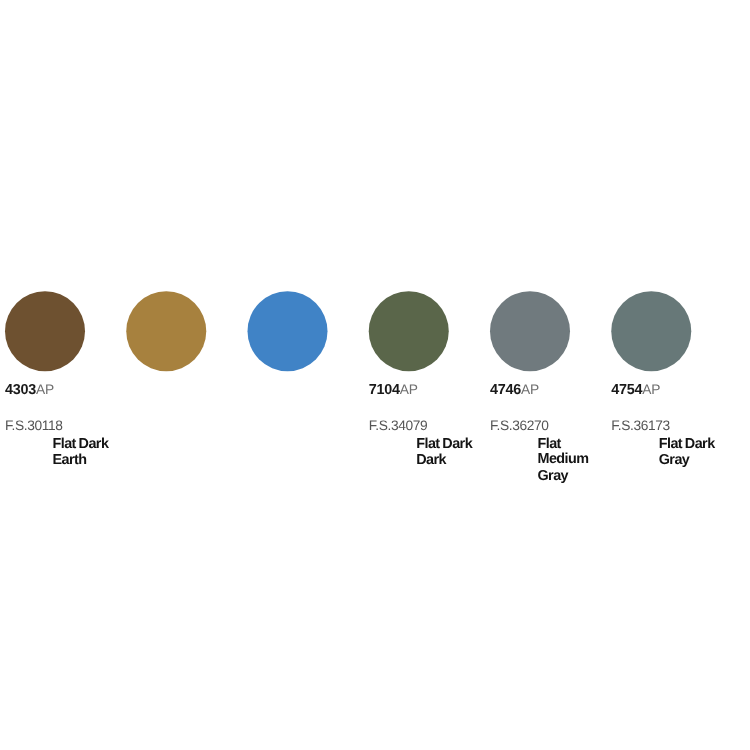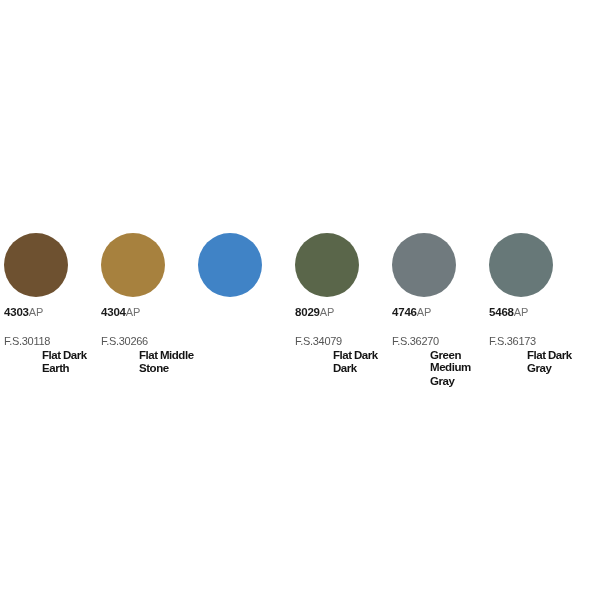--- a/index.html
+++ b/index.html
@@ -93,56 +93,50 @@
       <div class="swatch-text">
         <div class="code-line"><span class="code-num">4303</span><span class="code-suffix">AP</span></div>
         <div class="fs-line">F.S.30118</div>
         <div class="name-line">Flat Dark</div>
         <div class="name-line">Earth</div>
       </div>
     </div>
 
     <div class="swatch-item">
       <div class="swatch-dot" style="background-color: rgb(167, 129, 62);"></div>
-      <div class="swatch-text">
-        <div class="code-line"><span class="code-num">4304</span><span class="code-suffix">AP</span></div>
-        <div class="fs-line">F.S.30266</div>
-        <div class="name-line">Flat Middle</div>
-        <div class="name-line">Stone</div>
-      </div>
     </div>
 
     <div class="swatch-item">
       <div class="swatch-dot" style="background-color: rgb(64, 131, 198);"></div>
     </div>
 
     <div class="swatch-item">
       <div class="swatch-dot" style="background-color: rgb(90, 102, 74);"></div>
       <div class="swatch-text">
-        <div class="code-line"><span class="code-num">8029</span><span class="code-suffix">AP</span></div>
+        <div class="code-line"><span class="code-num">7104</span><span class="code-suffix">AP</span></div>
         <div class="fs-line">F.S.34079</div>
         <div class="name-line">Flat Dark</div>
         <div class="name-line">Dark</div>
       </div>
     </div>
 
     <div class="swatch-item">
       <div class="swatch-dot" style="background-color: rgb(112, 122, 126);"></div>
       <div class="swatch-text">
         <div class="code-line"><span class="code-num">4746</span><span class="code-suffix">AP</span></div>
         <div class="fs-line">F.S.36270</div>
-        <div class="name-line">Green Medium</div>
+        <div class="name-line">Flat Medium</div>
         <div class="name-line">Gray</div>
       </div>
     </div>
 
     <div class="swatch-item">
       <div class="swatch-dot" style="background-color: rgb(103, 120, 120);"></div>
       <div class="swatch-text">
-        <div class="code-line"><span class="code-num">5468</span><span class="code-suffix">AP</span></div>
+        <div class="code-line"><span class="code-num">4754</span><span class="code-suffix">AP</span></div>
         <div class="fs-line">F.S.36173</div>
         <div class="name-line">Flat Dark</div>
         <div class="name-line">Gray</div>
       </div>
     </div>
 
   </div>
 </div>
 
 </body></html>

